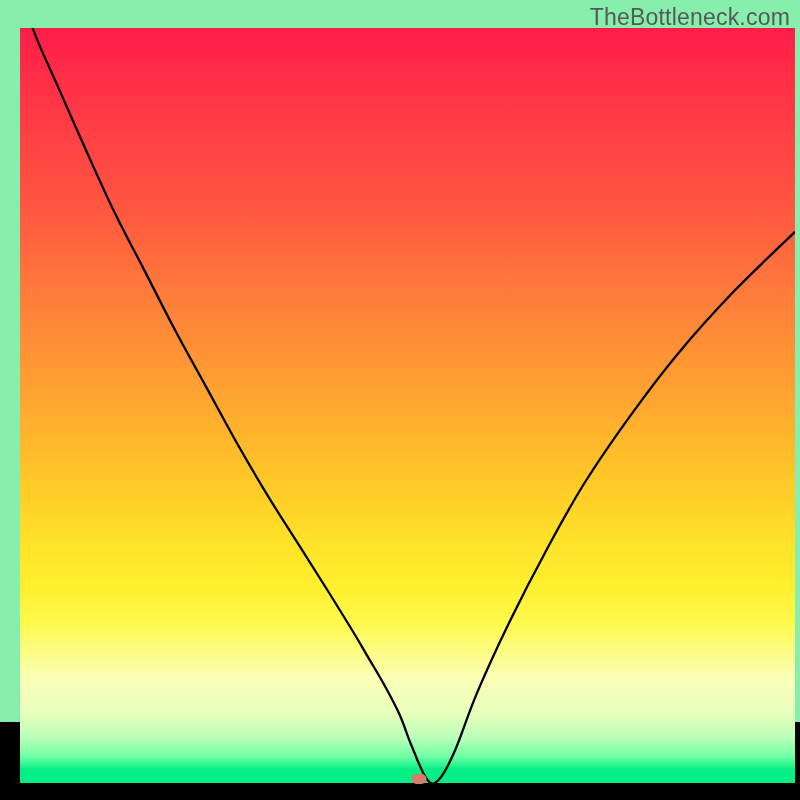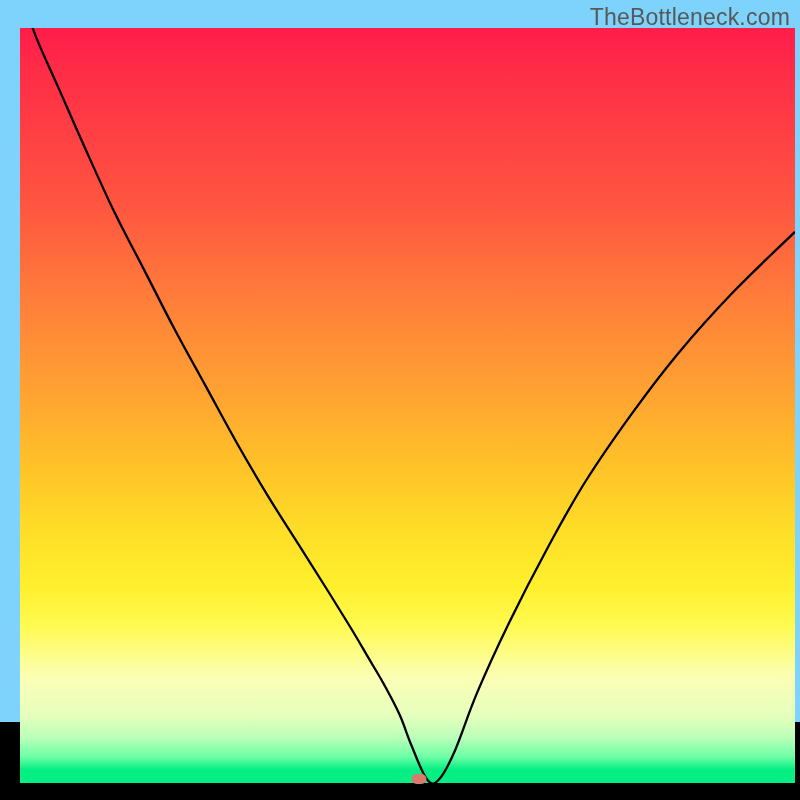--- a/index.html
+++ b/index.html
@@ -8,21 +8,21 @@
     width: 800px;
     height: 800px;
     background: #000;
     overflow: hidden;
     font-family: "Helvetica Neue", Arial, sans-serif;
   }
   .frame {
     position: relative;
     width: 800px;
     height: 722px;
-    background: #7dd3fc;
+    background: #86efac;
   }
   .watermark {
     position: absolute;
     top: 4px;
     right: 10px;
     color: #585858;
     font-size: 23px;
     font-weight: 500;
     letter-spacing: 0.2px;
     z-index: 10;

